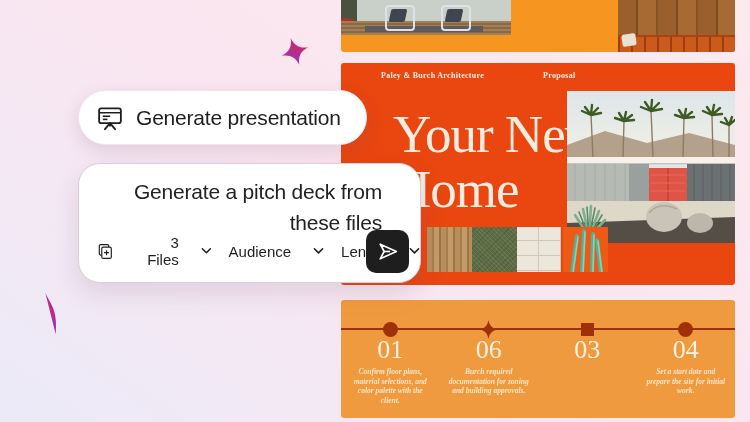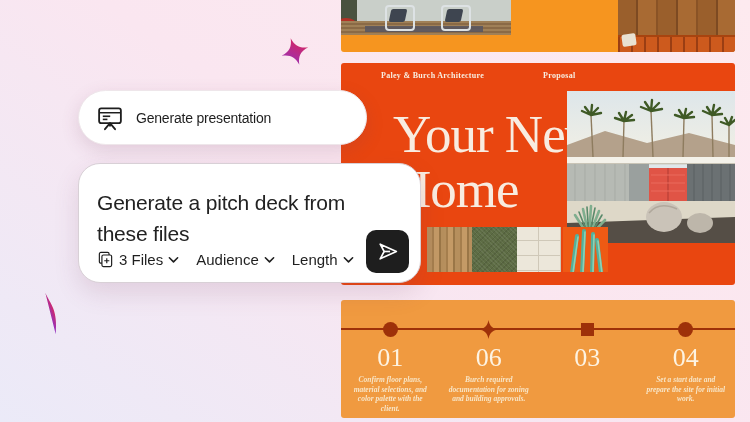--- a/index.html
+++ b/index.html
@@ -54,36 +54,36 @@
     background-size:22px 15px;background-position:-1px -2px;}
   .swatch-agave{margin-left:2px;background:#ee5a14;}
 
   
   .tl-line{position:absolute;left:0;right:0;top:28px;height:2px;background:#9e3109;}
   .tl-grid{position:absolute;left:0;top:0;width:100%;height:100%;display:grid;grid-template-columns:repeat(4,1fr);}
   .tl-step{display:flex;flex-direction:column;align-items:center;}
   .tl-markerbox{height:16px;margin-top:21px;display:flex;align-items:center;justify-content:center;}
   .m-circle{width:15px;height:15px;border-radius:50%;background:#9e3109;}
   .m-square{width:13px;height:13px;background:#9e3109;}
-  .tl-number{margin-top:8px;font-family:"Liberation Serif",serif;font-size:26px;line-height:26px;color:#fdf3e2;}
+  .tl-number{margin-top:0;font-family:"Liberation Serif",serif;font-size:26px;line-height:26px;color:#fdf3e2;}
   .tl-desc{margin-top:4px;padding:0 7px;text-align:center;font-family:"Liberation Serif",serif;
     font-size:7.5px;line-height:9.5px;color:#f8e5c6;font-weight:700;font-style:italic;}
 
   
   .gen-pill{position:absolute;left:78px;top:90px;width:289px;height:55px;border-radius:28px;background:#fff;
     border:1px solid #eee6ea;box-shadow:0 6px 18px rgba(120,60,95,.16);
     display:flex;align-items:center;padding:0 17px;box-sizing:border-box;gap:12px;cursor:pointer;z-index:10;}
-  .gen-pill-label{font-size:14px;color:#1e1e1e;letter-spacing:-.2px;white-space:nowrap;}
+  .gen-pill-label{font-size:21px;color:#1e1e1e;letter-spacing:-.2px;white-space:nowrap;}
 
   .prompt-card{position:absolute;left:78px;top:163px;width:343px;height:120px;border-radius:22px;background:#fff;
     border:1px solid #d8d0d6;box-shadow:0 10px 24px rgba(120,60,95,.15);
-    box-sizing:border-box;padding:23px 18px;z-index:10;}
+    box-sizing:border-box;padding:12px 18px;z-index:10;text-align:right;}
   .prompt-text{font-size:21px;line-height:31px;color:#222;max-width:285px;letter-spacing:-.2px;}
   .controls{position:absolute;left:18px;bottom:14px;display:flex;align-items:center;gap:17px;}
-  .control{display:flex;align-items:center;gap:5px;font-size:15px;color:#1f1f1f;cursor:pointer;margin-top:8px;}
+  .control{display:flex;align-items:center;gap:22px;font-size:15px;color:#1f1f1f;cursor:pointer;margin-top:8px;}
   .send-btn{position:absolute;right:11px;bottom:9px;width:43px;height:43px;border-radius:10px;background:#1e1e1e;
     display:flex;align-items:center;justify-content:center;cursor:pointer;border:none;}
 
   .sparkle{position:absolute;z-index:5;}
   .sparkle-top{left:281px;top:36px;width:28px;height:31px;transform:rotate(-18deg);}
   .sparkle-bottom{left:29px;top:291px;width:43px;height:45px;transform:rotate(-14deg);}
 </style>
 </head>
 <body>
 

